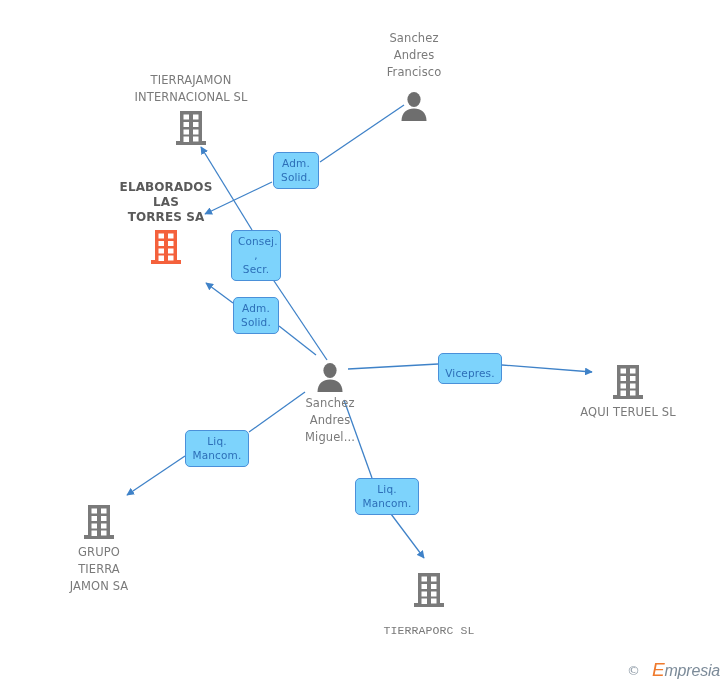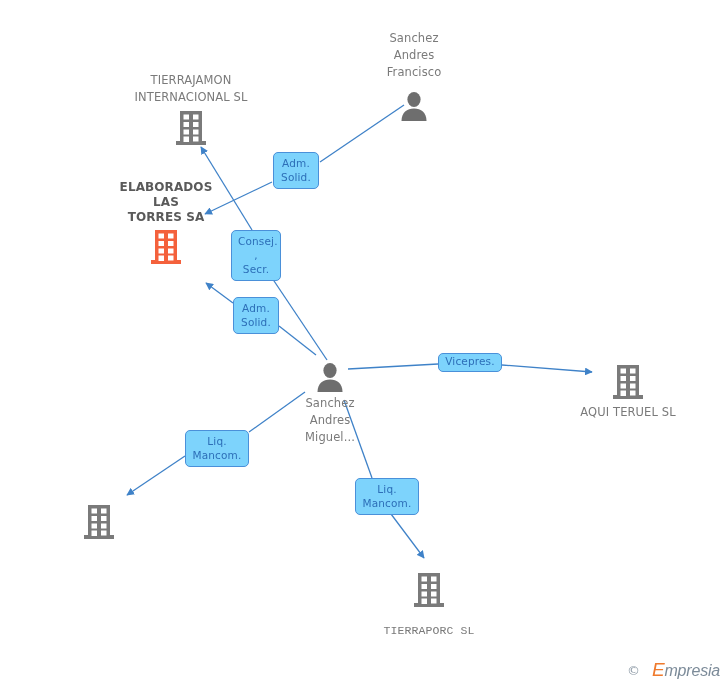--- a/index.html
+++ b/index.html
@@ -131,21 +131,21 @@
 
   <div class="chip" style="left:273px; top:152px; width:46px;">Adm.
 Solid.</div>
 
   <div class="chip" style="left:231px; top:230px; width:50px;">Consej. ,
 Secr.</div>
 
   <div class="chip" style="left:233px; top:297px; width:46px;">Adm.
 Solid.</div>
 
-  <div class="chip" style="left:438px; top:353px; width:64px; padding-top:0; padding-bottom:3px;">Vicepres.</div>
+  <div class="chip" style="left:438px; top:353px; width:64px; padding-top:12px; padding-bottom:3px;">Vicepres.</div>
 
   <div class="chip" style="left:185px; top:430px; width:64px;">Liq.
 Mancom.</div>
 
   <div class="chip" style="left:355px; top:478px; width:64px;">Liq.
 Mancom.</div>
 
   <div class="node" style="left:191px; top:72px;">
     <div class="node-label">TIERRAJAMON
 INTERNACIONAL SL</div>
@@ -235,20 +235,23 @@
         <rect x="8.5" y="6.5" width="5.5" height="5" fill="#ffffff"></rect>
         <rect x="18" y="6.5" width="5.5" height="5" fill="#ffffff"></rect>
         <rect x="8.5" y="14" width="5.5" height="5" fill="#ffffff"></rect>
         <rect x="18" y="14" width="5.5" height="5" fill="#ffffff"></rect>
         <rect x="8.5" y="21.5" width="5.5" height="5" fill="#ffffff"></rect>
         <rect x="18" y="21.5" width="5.5" height="5" fill="#ffffff"></rect>
         <rect x="8.5" y="28.5" width="5.5" height="5.5" fill="#ffffff"></rect>
         <rect x="18" y="28.5" width="5.5" height="5" fill="#ffffff"></rect>
       </svg>
     </div>
+    <div class="node-label" style="margin-top:4px;">GRUPO
+TIERRA
+JAMON SA</div>
   </div>
 
   <div class="node" style="left:429px; top:568px;">
     <div class="icon-wrap" style="height:40px;">
       <svg class="bld" width="32" height="38" viewBox="0 0 32 38" aria-hidden="true">
         <rect x="5" y="3" width="22" height="31" fill="#7a7a7a"></rect>
         <rect x="1" y="33" width="30" height="4" fill="#7a7a7a"></rect>
         <rect x="8.5" y="6.5" width="5.5" height="5" fill="#ffffff"></rect>
         <rect x="18" y="6.5" width="5.5" height="5" fill="#ffffff"></rect>
         <rect x="8.5" y="14" width="5.5" height="5" fill="#ffffff"></rect>

